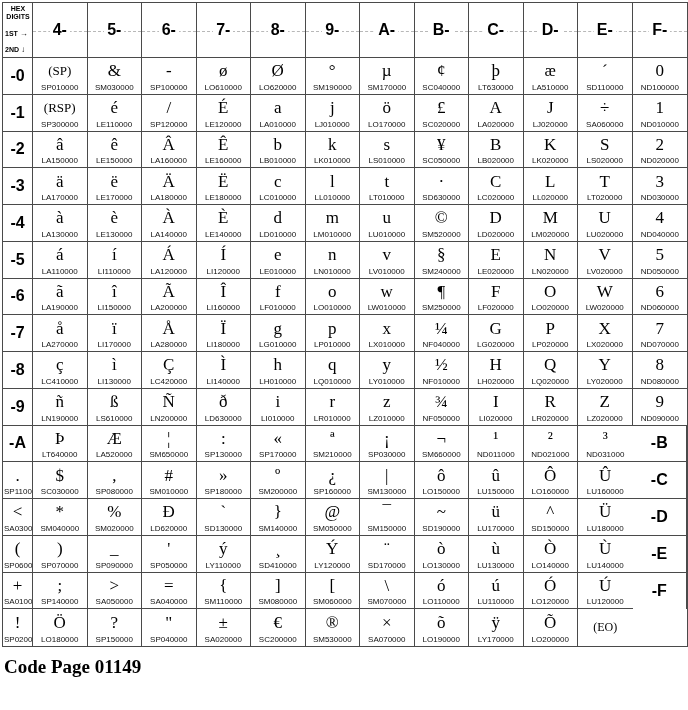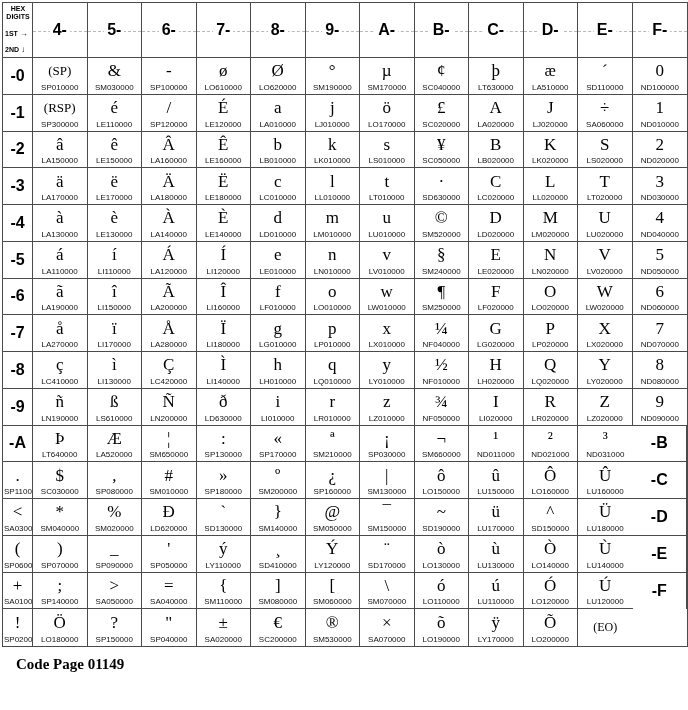--- a/index.html
+++ b/index.html
@@ -27,21 +27,21 @@
   .head-label{position:relative;background:#fff;padding:0 3px;font-size:16px;font-weight:bold;font-family:"Liberation Sans",sans-serif;}
   
   .rlabel{display:flex;align-items:center;justify-content:center;font-size:16px;font-weight:bold;font-family:"Liberation Sans",sans-serif;}
   
   .data{display:flex;flex-direction:column;box-sizing:border-box;padding:1px 1px 2px 1px;}
   .glyph{flex:1;display:flex;align-items:center;justify-content:center;font-family:"Liberation Serif","DejaVu Serif",serif;font-size:17px;line-height:1;}
   .glyph.sm{font-size:13px;}
   .glyph.ol{font-size:9px;text-decoration:overline;}
   .glyph.eo{font-size:12px;align-items:flex-end;padding-bottom:2px;}
   .code{height:9px;line-height:9px;text-align:center;font-size:8px;font-family:"Liberation Sans",sans-serif;color:#111;white-space:nowrap;}
-  .footer{margin:9px 0 0 14px;font-family:"Liberation Serif","DejaVu Serif",serif;font-weight:bold;font-size:15px;}
+  .footer{margin:9px 0 0 2px;font-family:"Liberation Serif","DejaVu Serif",serif;font-weight:bold;font-size:19px;}
 </style>
 </head>
 <body>
 
 <div class="page">
   <div class="grid">
     <div class="cell corner">
       <div class="c-hex">HEX</div>
       <div class="c-hex">DIGITS</div>
       <div class="c-dir"><span>1ST</span> <span class="arr">→</span></div>

